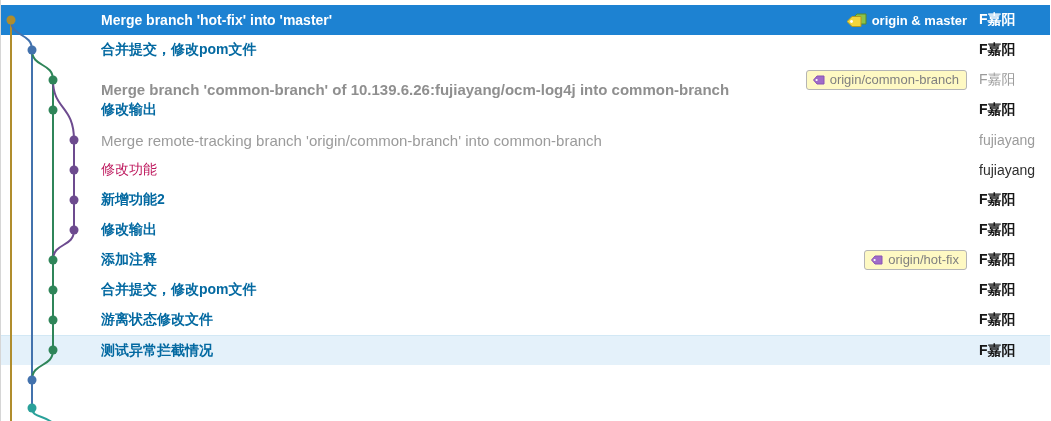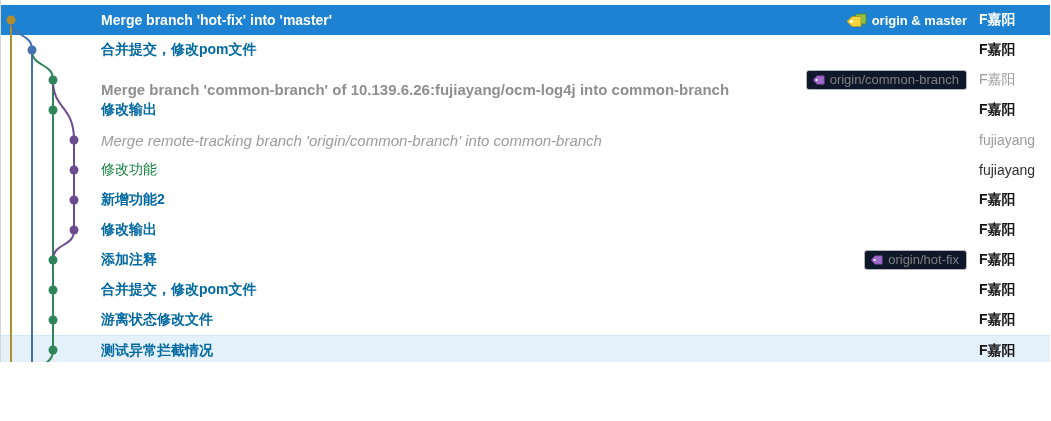--- a/index.html
+++ b/index.html
@@ -1,47 +1,47 @@
 <!DOCTYPE html>
 <html><head>
 <meta charset="utf-8">
 <style>
   html,body{margin:0;padding:0;}
   body{
     width:1051px;height:421px;overflow:hidden;background:#ffffff;
     font-family:"Liberation Sans","DejaVu Sans",sans-serif;
   }
   .log-window{
-    position:relative;width:1050px;height:362px;overflow:hidden;
+    position:relative;width:1050px;height:421px;overflow:hidden;
     border-left:1px solid #d6d6d6;background:#ffffff;box-sizing:border-box;
   }
   .commit-list{position:absolute;left:0;top:5px;width:100%;}
   .row{
     height:30px;display:flex;align-items:center;background:#ffffff;
     font-size:14px;cursor:default;
   }
   .row.selected{background:#1d82d2;}
   .row.highlighted{background:#e4f1fa;border-top:1px solid #d2e8f5;box-sizing:border-box;}
   .msg{margin-left:100px;flex:1 1 auto;white-space:nowrap;overflow:hidden;}
   .right{display:flex;align-items:center;flex:0 0 auto;margin-right:6px;}
   .author{width:65px;text-align:left;white-space:nowrap;}
   
   .m-bold{font-weight:700;color:#0369a1;}
   .m-bold-gray{font-weight:700;color:#8f8f8f;font-size:15px;margin-top:19px;}
-  .m-gray{font-weight:400;color:#9b9b9b;font-size:15px;font-style:italic;}
-  .m-regular{font-weight:400;color:#15803d;}
+  .m-gray{font-weight:400;color:#9b9b9b;font-size:15px;}
+  .m-regular{font-weight:400;color:#be185d;}
   .a-bold{font-weight:700;color:#161616;}
   .a-gray{font-weight:400;color:#9b9b9b;}
   .a-regular{font-weight:400;color:#2e2e2e;}
   .row.selected .msg,.row.selected .author,.row.selected .tag-text{color:#ffffff;}
   
   .tag{display:inline-flex;align-items:center;margin-right:12px;white-space:nowrap;}
   .tag .tag-text{font-size:13px;}
   .tag.pill{
-    background:#0f172a;border:1px solid #b5b5b5;border-radius:3px;
+    background:#fef9c3;border:1px solid #b5b5b5;border-radius:3px;
     padding:1px 7px 2px 6px;color:#808080;
   }
   .tag.pill .tag-text{color:#808080;margin-left:5px;}
   .tag.plain .tag-text{margin-left:5px;font-size:13px;font-weight:bold;}
   .icon-double,.icon-single{display:inline-flex;align-items:center;}
   
   .graph-svg{position:absolute;left:0;top:0;pointer-events:none;z-index:5;}
 </style>
 </head>
 <body>

